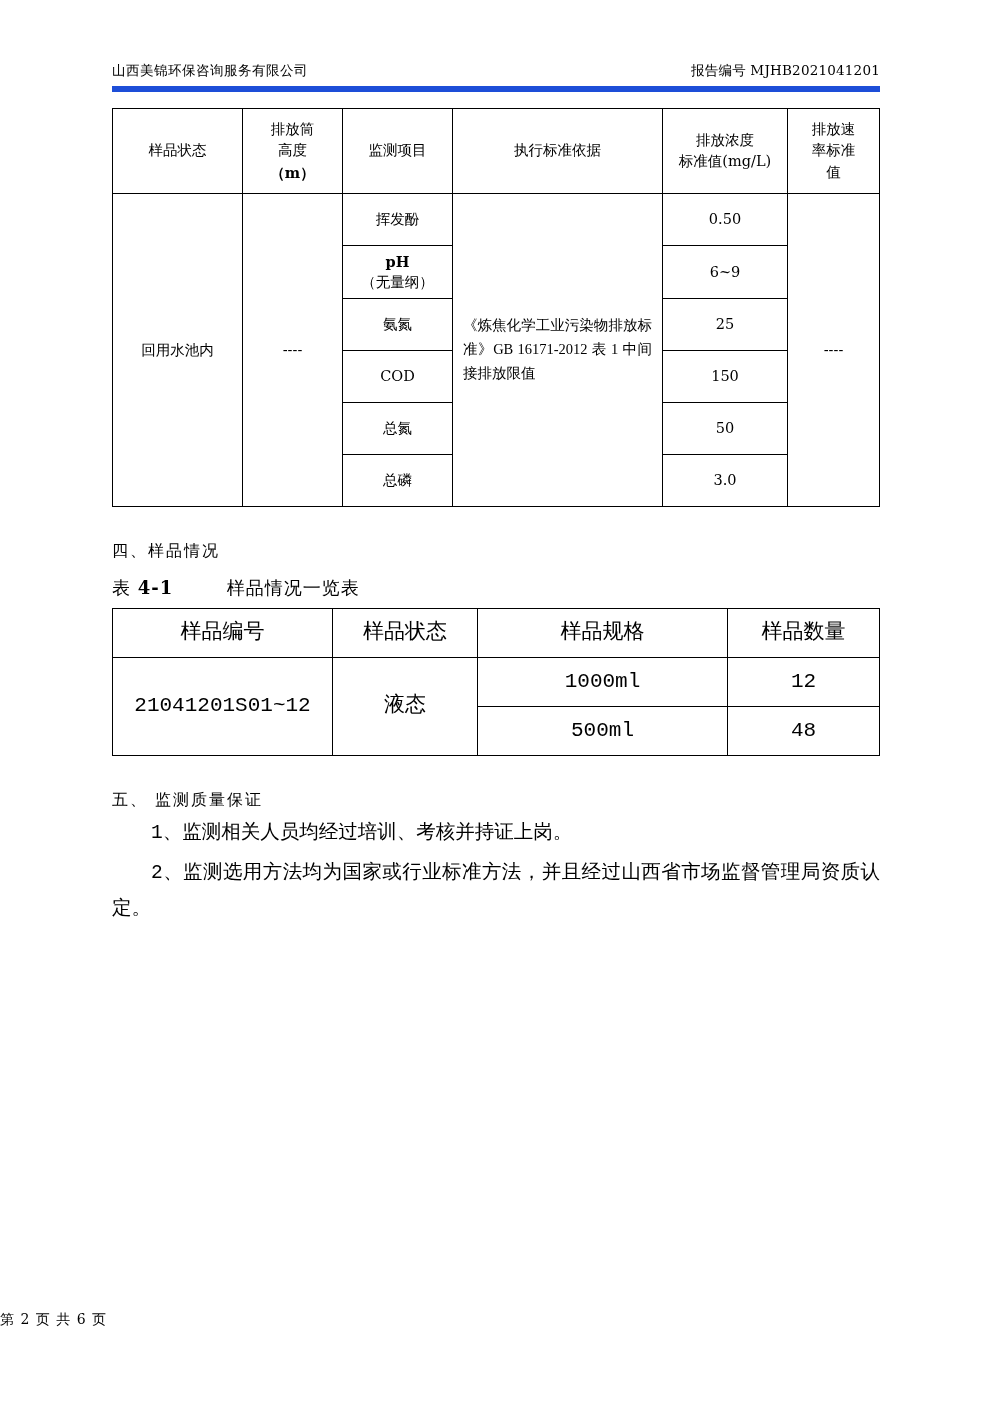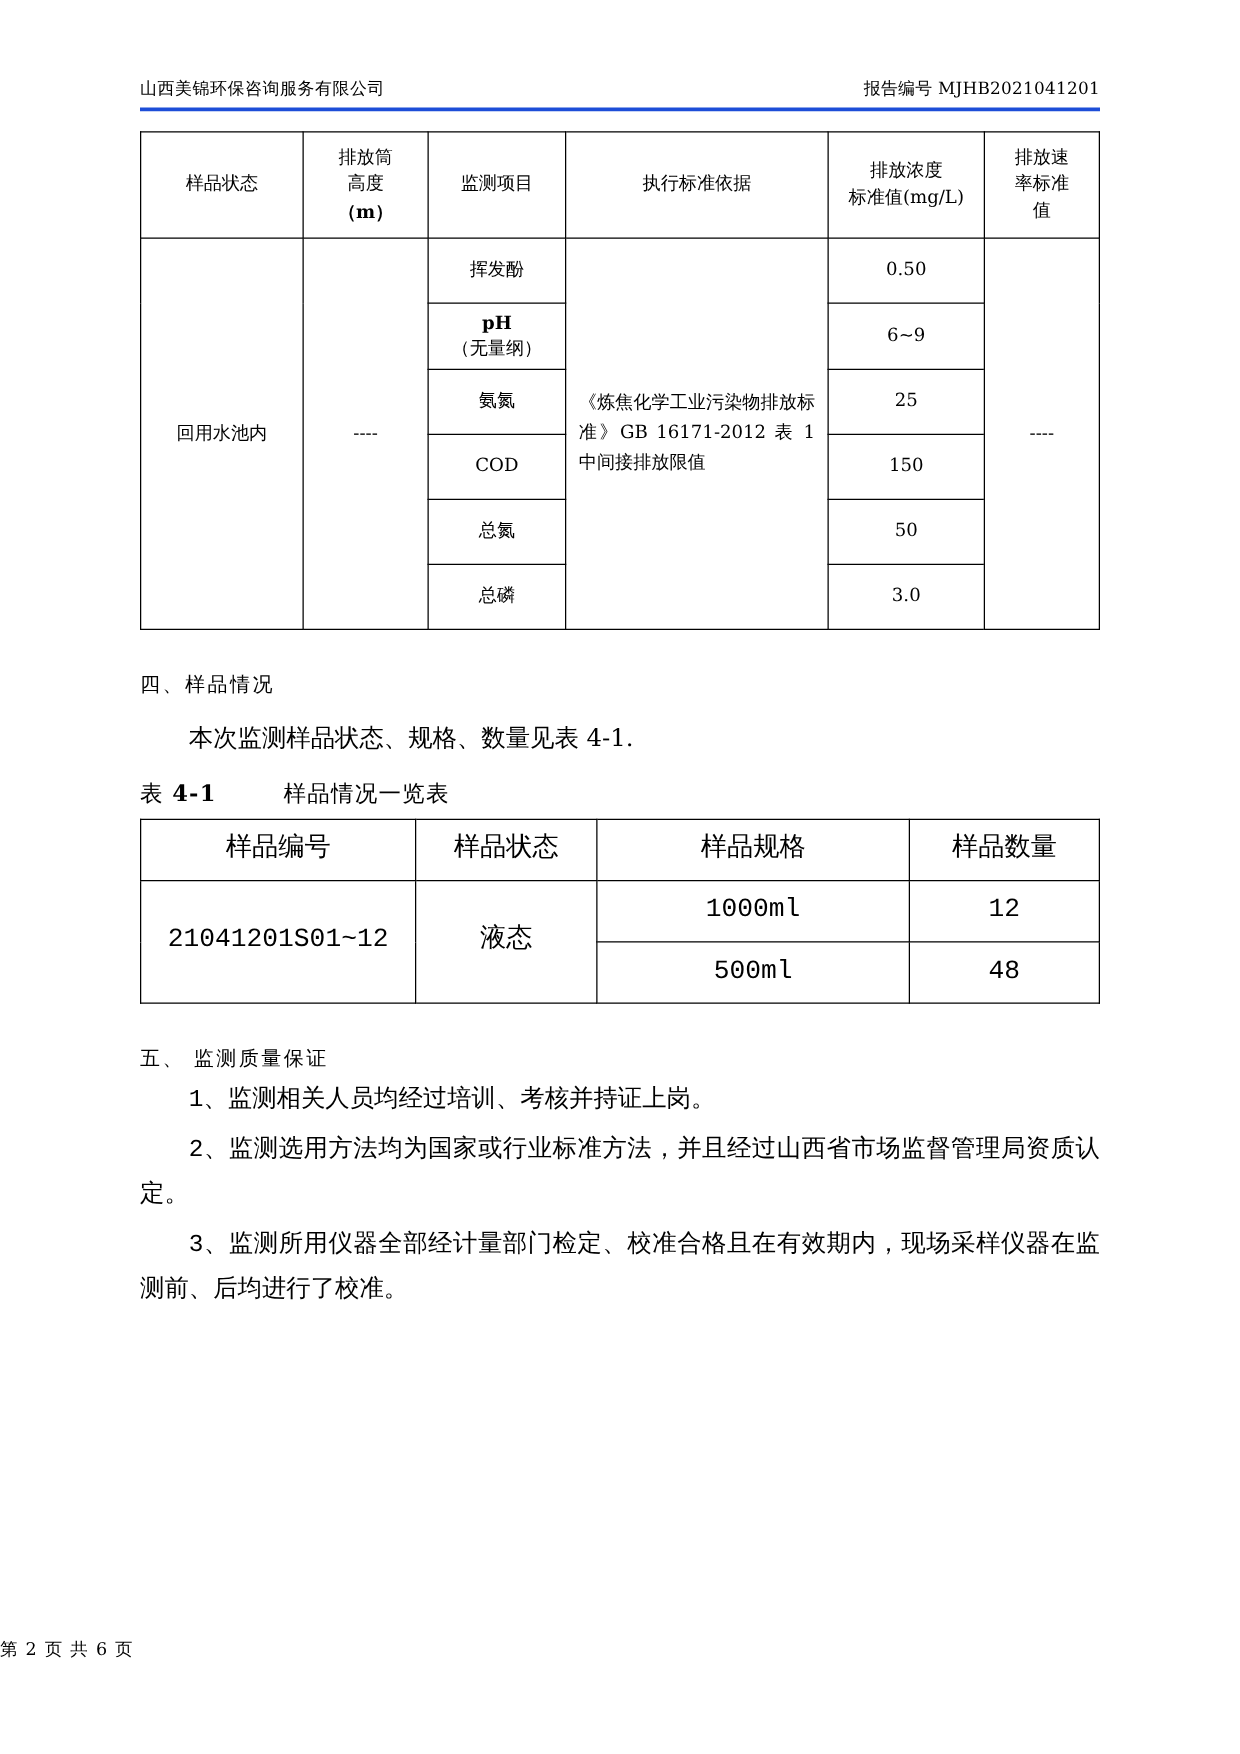--- a/index.html
+++ b/index.html
@@ -24,21 +24,21 @@
 
   
   .header {
     position: relative;
     display: flex;
     justify-content: space-between;
     align-items: flex-end;
     font-size: 13.5px;
     padding-top: 62px;
     padding-bottom: 6px;
-    border-bottom: 3px solid #1d4ed8;
+    border-bottom: 6px solid #1d4ed8;
   }
   .header .left {
     font-family: "DejaVu Serif", "Liberation Serif", serif;
     letter-spacing: 0.5px;
   }
   .header .right {
     font-family: "DejaVu Serif", "Liberation Serif", serif;
     letter-spacing: 0.2px;
   }
 
@@ -67,20 +67,21 @@
   .tbl-std .body td {
     height: 41px;
   }
   .bold { font-weight: bold; }
   .std-basis {
     text-align: justify;
     text-align-last: left;
     padding: 22px 10px;
     line-height: 1.65;
     font-size: 14.5px;
+    font-family: Liberation Serif, serif;
   }
 
   
   h2.sec {
     font-size: 16px;
     font-weight: normal;
     font-family: "DejaVu Sans", "Liberation Sans", sans-serif;
     margin: 34px 0 0 0;
     letter-spacing: 2px;
   }
@@ -183,21 +184,20 @@
         <td>50</td>
       </tr>
       <tr class="body">
         <td>总磷</td>
         <td>3.0</td>
       </tr>
     </tbody>
   </table>
 
   <h2 class="sec">四、样品情况</h2>
-  <p class="para">本次监测样品状态、规格、数量见表 4-1.</p>
 
   <div class="tbl-caption">
     <span>表</span>
     <span class="num">4-1</span>
     <span class="gap"></span>
     <span>样品情况一览表</span>
   </div>
 
   <table class="tbl-sample">
     <colgroup>
@@ -222,16 +222,15 @@
       <tr>
         <td>500ml</td>
         <td>48</td>
       </tr>
     </tbody>
   </table>
 
   <h2 class="sec">五、 监测质量保证</h2>
   <p class="para tight">1、监测相关人员均经过培训、考核并持证上岗。</p>
   <p class="para tight">2、监测选用方法均为国家或行业标准方法，并且经过山西省市场监督管理局资质认定。</p>
-  <p class="para tight">3、监测所用仪器全部经计量部门检定、校准合格且在有效期内，现场采样仪器在监测前、后均进行了校准。</p>
 
   <div class="footer">第 2 页 共 6 页</div>
 </div>
 
 </body></html>

